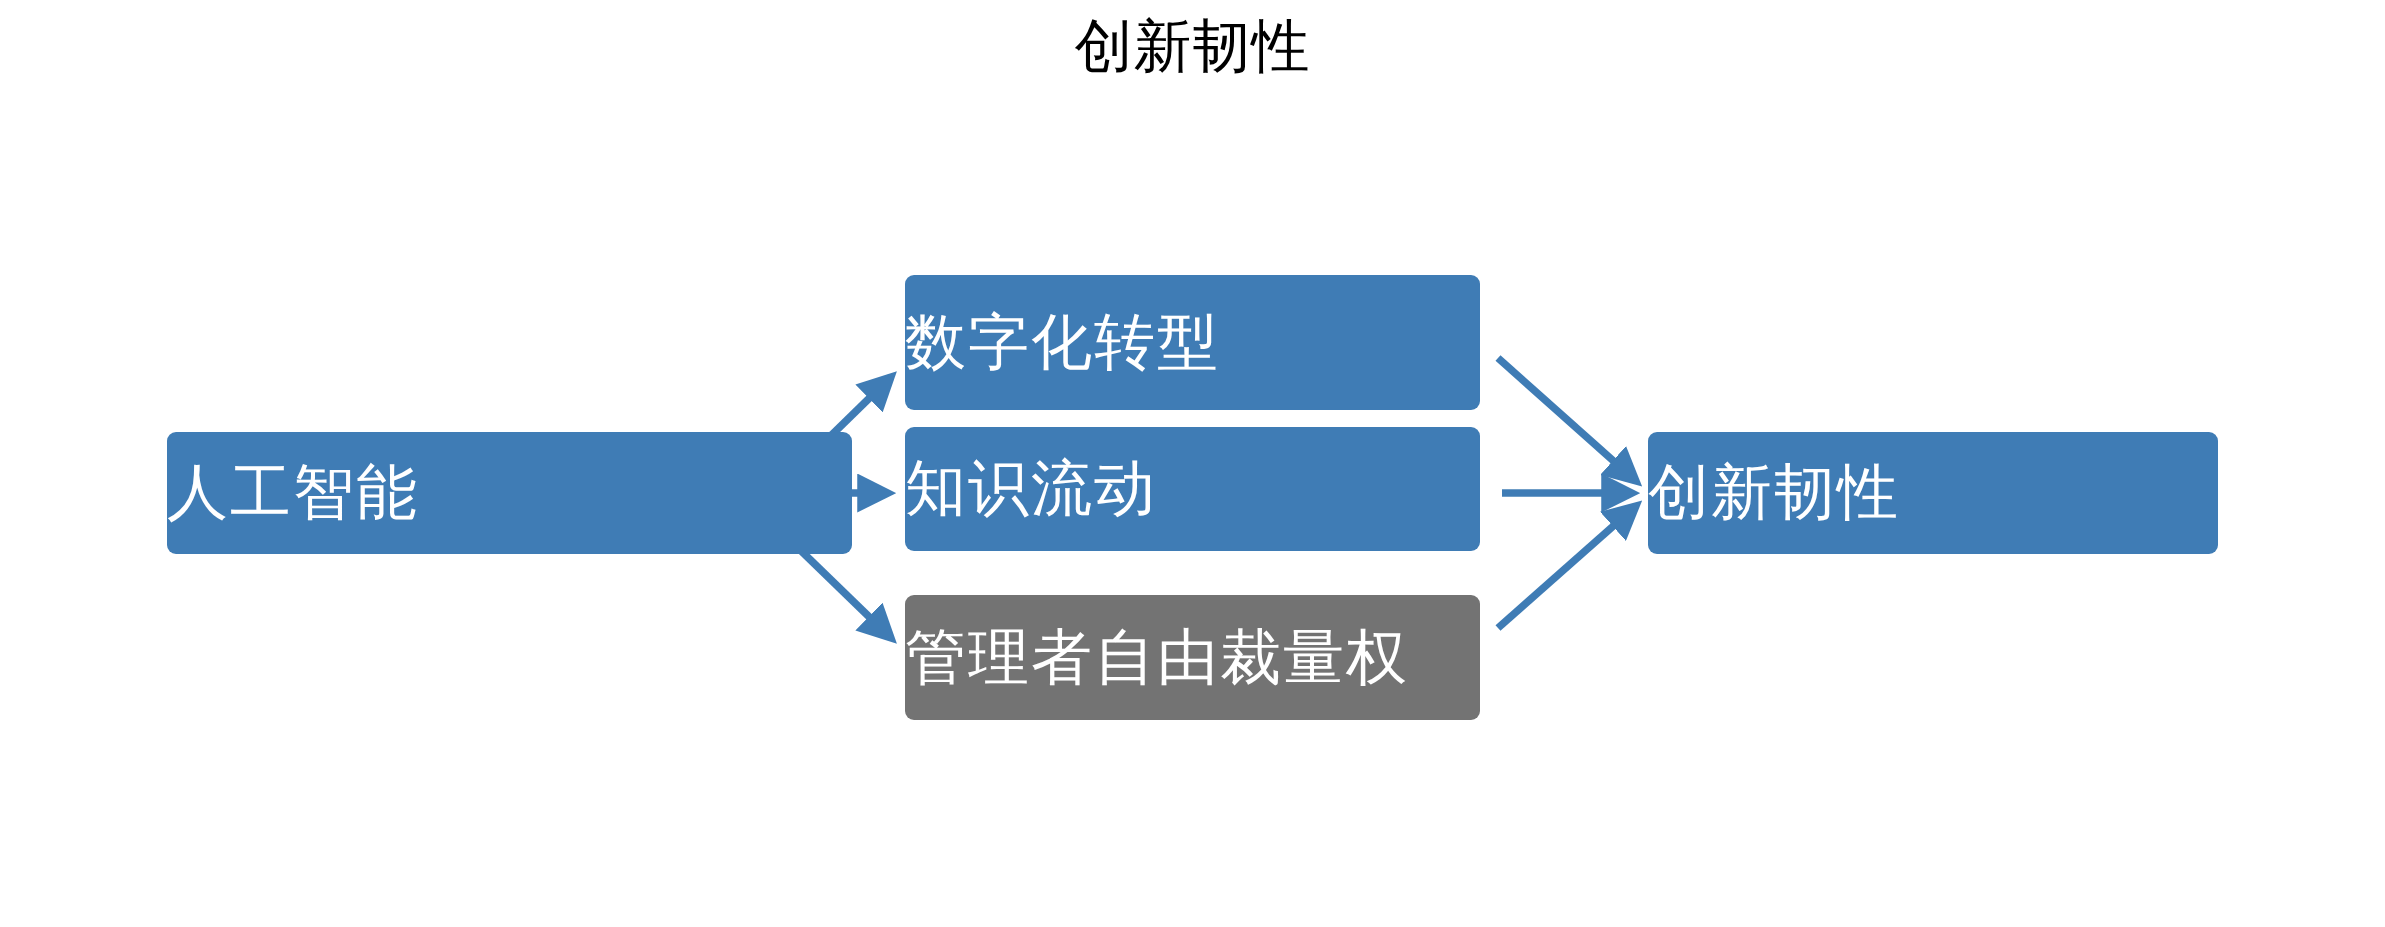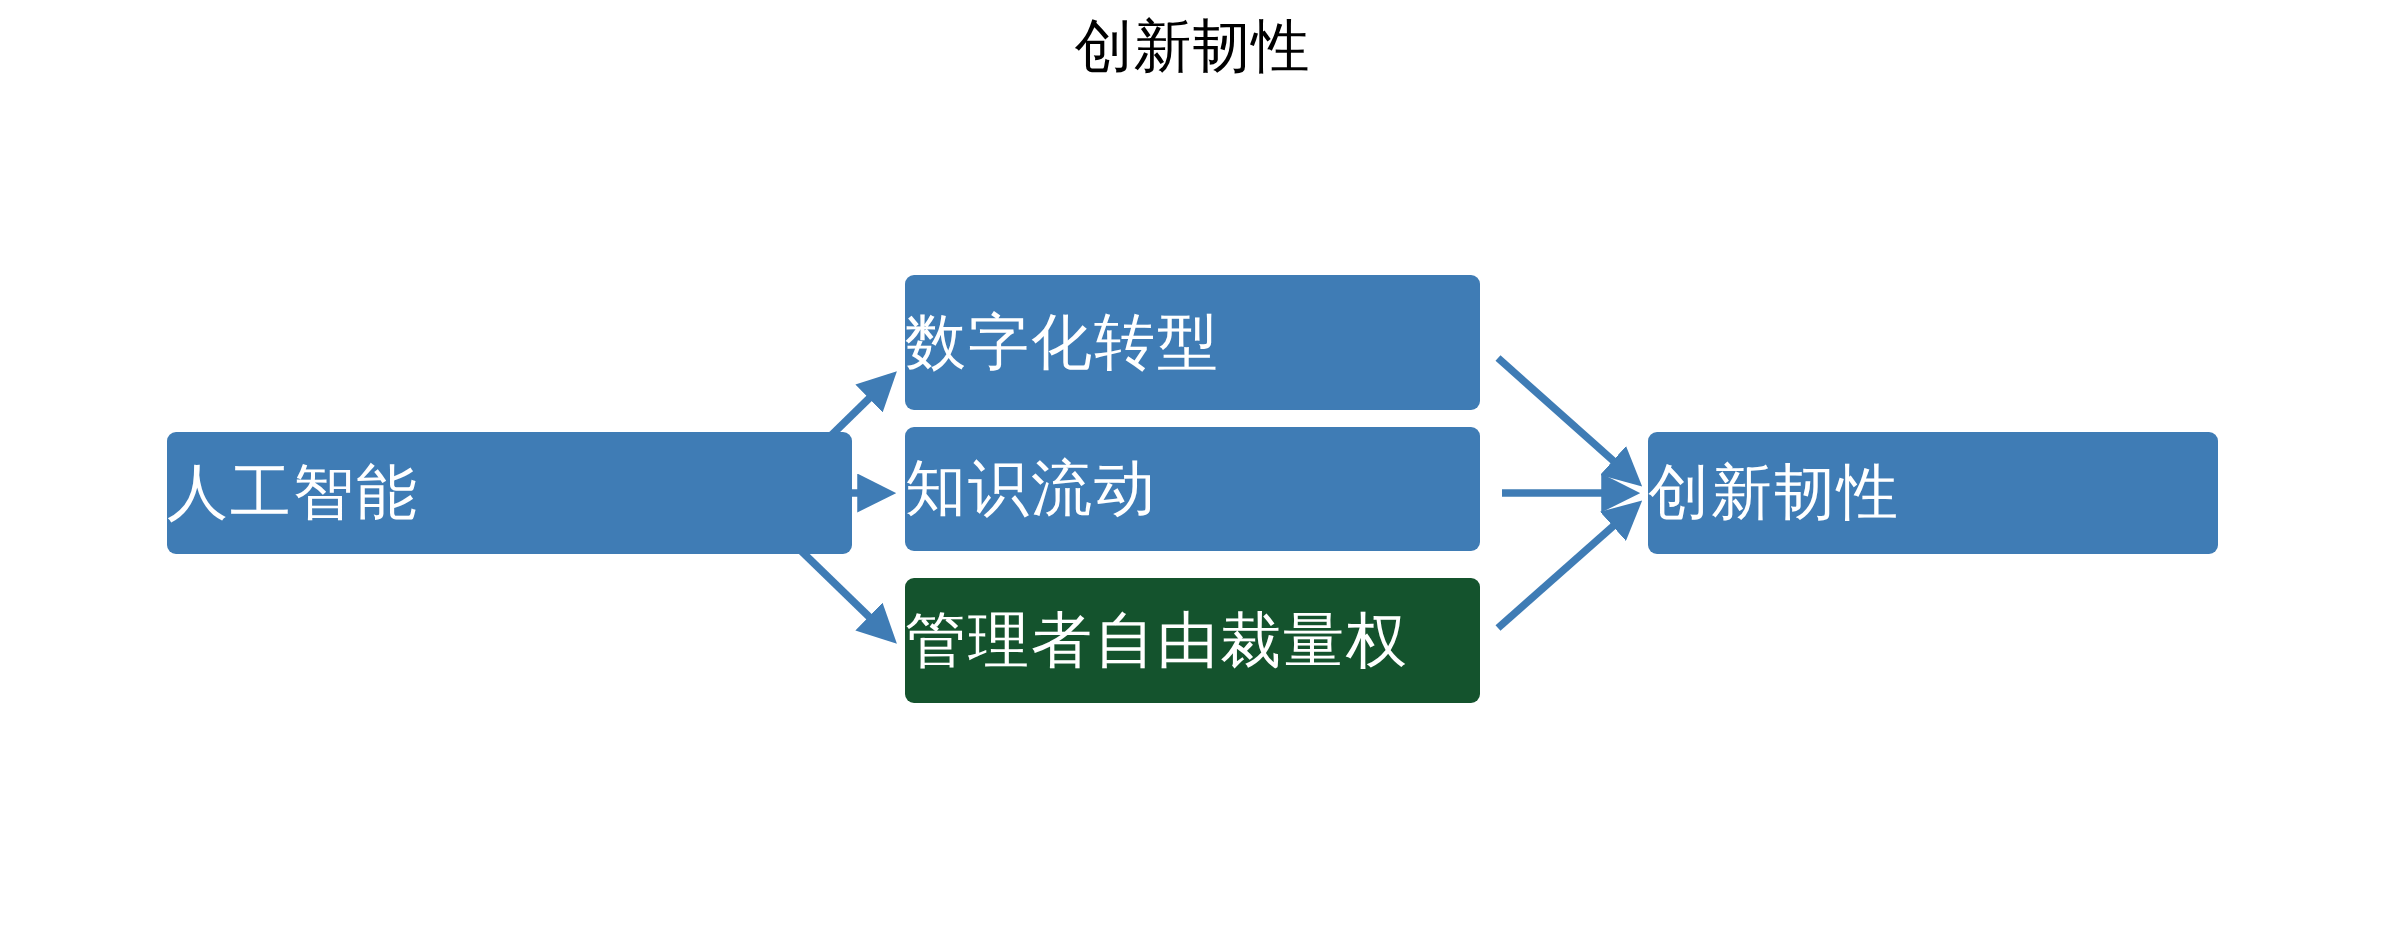--- a/index.html
+++ b/index.html
@@ -111,21 +111,21 @@
   </div>
 
   <div class="node-box" id="node-digital" style="background: rgb(63, 124, 181); color: rgb(255, 255, 255);">
     <span class="node-label">数字化转型</span>
   </div>
 
   <div class="node-box" id="node-knowledge" style="background: rgb(63, 124, 181); color: rgb(255, 255, 255);">
     <span class="node-label">知识流动</span>
   </div>
 
-  <div class="node-box" id="node-discretion" style="background: #14532d; color: rgb(255, 255, 255);">
+  <div class="node-box" id="node-discretion" style="background: #737373; color: rgb(255, 255, 255); margin-top: 17px;">
     <span class="node-label">管理者自由裁量权</span>
   </div>
 
   <div class="node-box" id="node-outcome" style="background: rgb(63, 124, 181); color: rgb(255, 255, 255);">
     <span class="node-label">创新韧性</span>
   </div>
 
 </div>
 
 </body></html>

